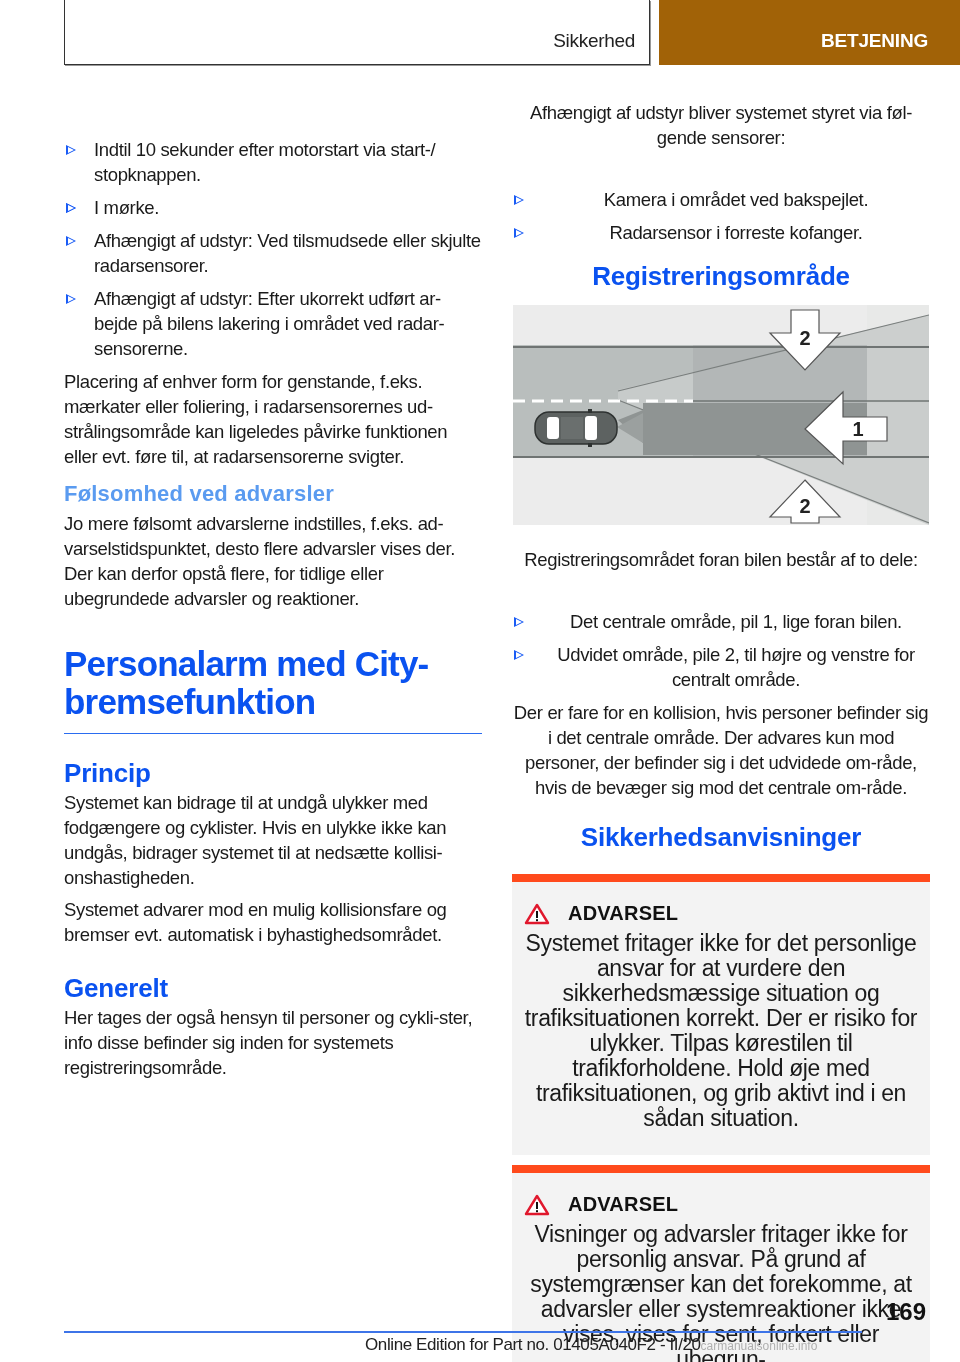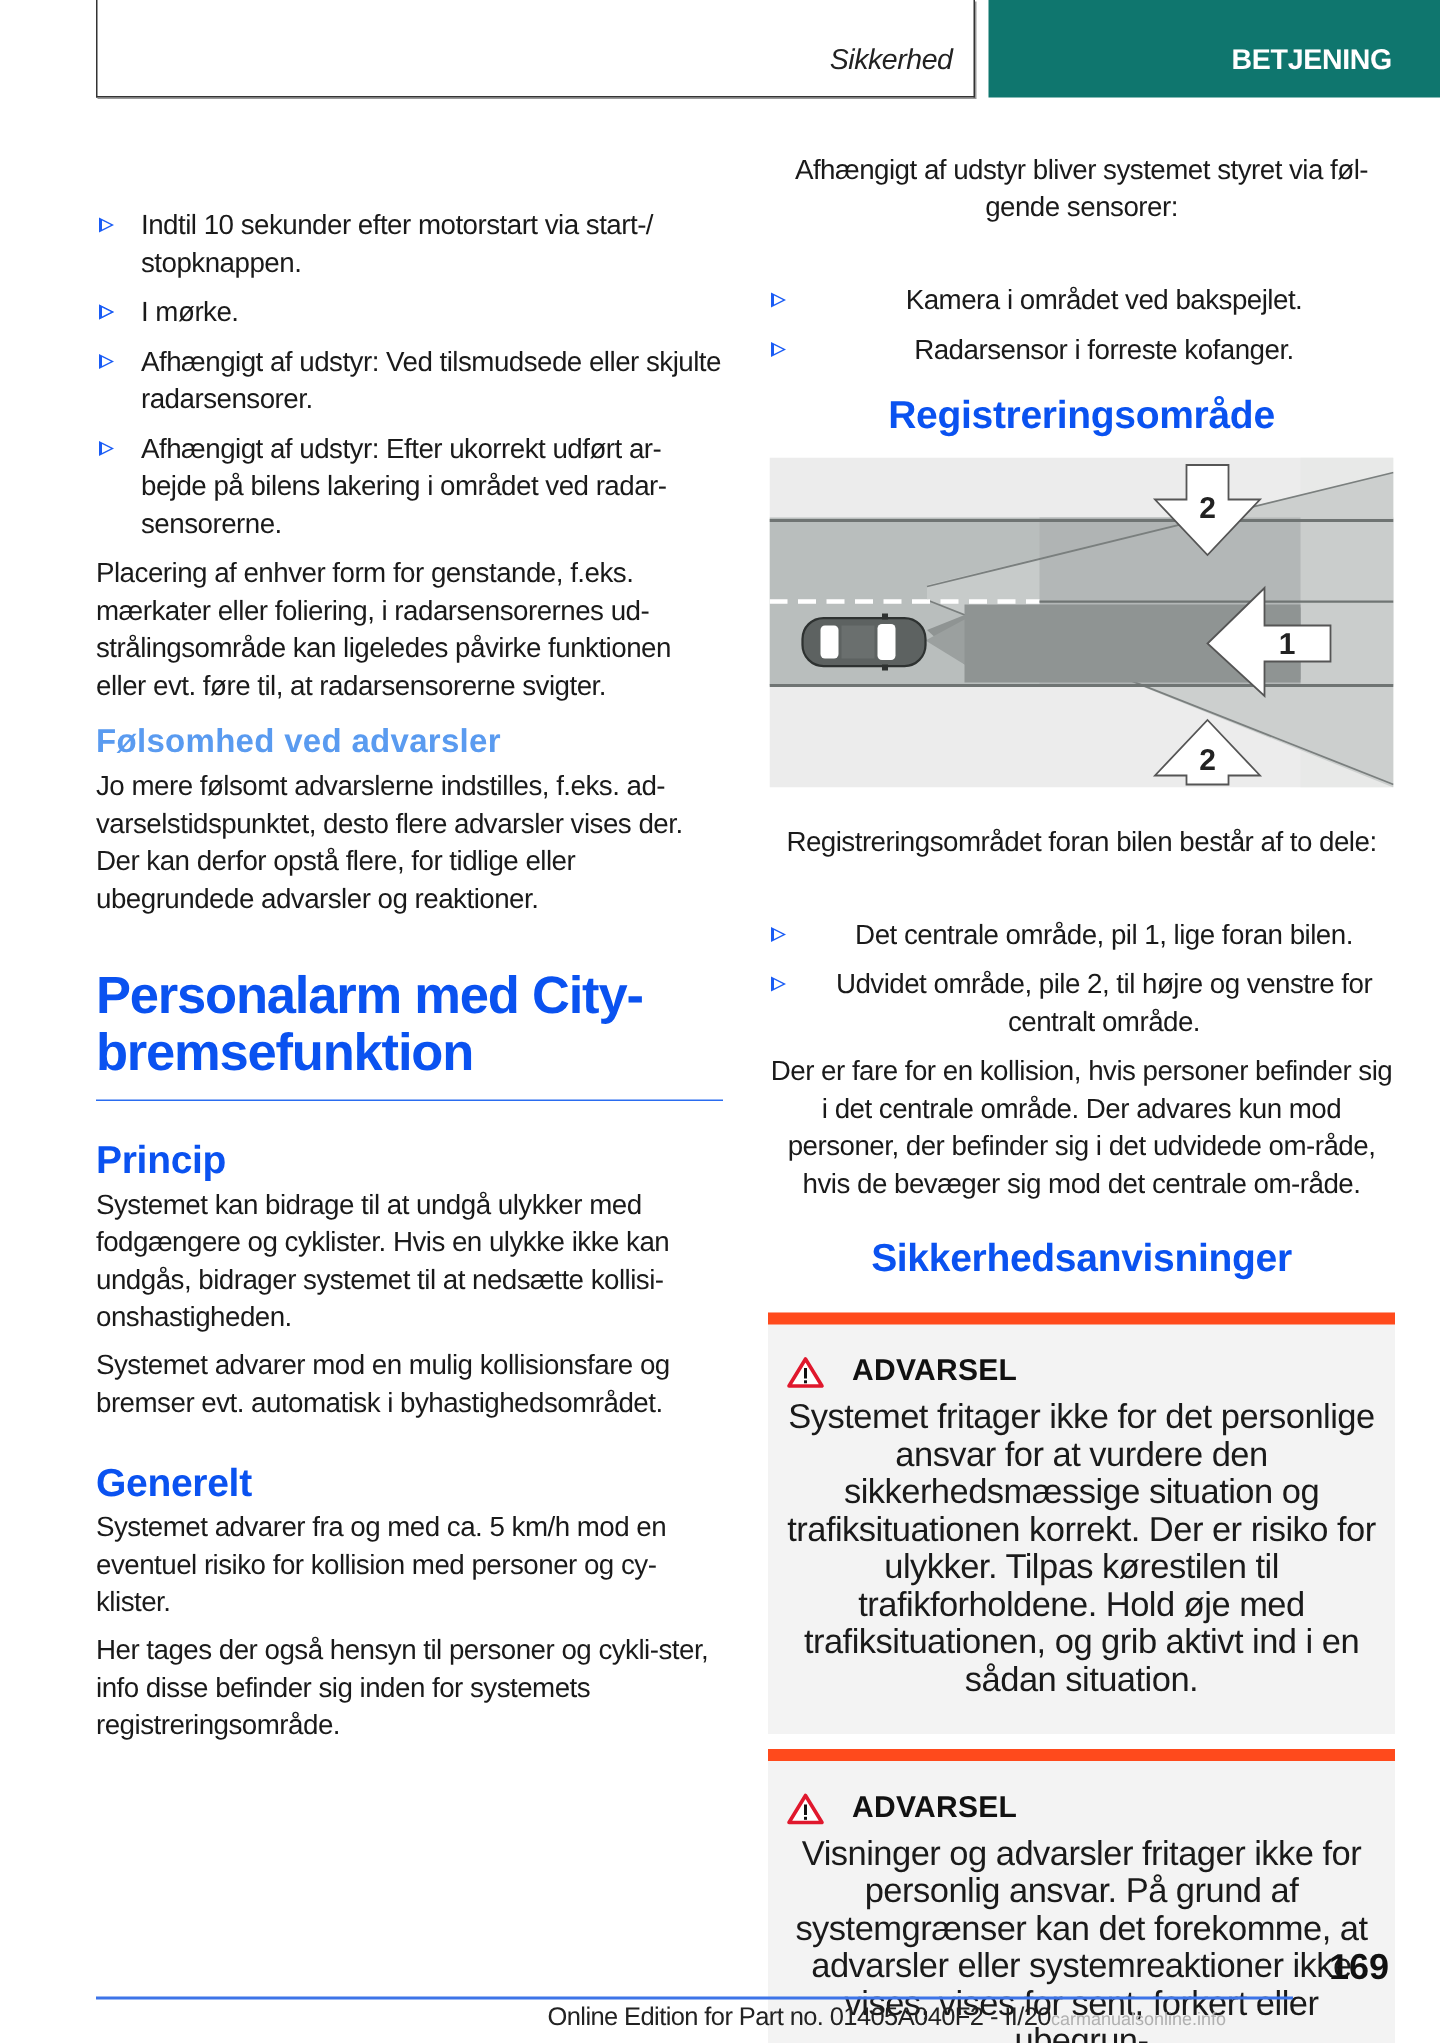--- a/index.html
+++ b/index.html
@@ -8,25 +8,24 @@
 
     
     .hdr-left {
       position: absolute; left: 64px; top: 0; width: 586px; height: 65px;
       border: 1px solid #333; border-top: none; background: #fff;
       box-shadow: 1px 1px 0 #999;
     }
     .hdr-left span {
       position: absolute; right: 14px; top: 30px; font-size: 19px; color: #222;
       letter-spacing: -0.3px;
-      font-style: italic;
     }
     .hdr-right {
       position: absolute; left: 659px; top: 0; width: 301px; height: 65px;
-      background: #0f766e;
+      background: #a16207;
     }
     .hdr-right span {
       position: absolute; right: 32px; top: 30px; font-size: 19px; font-weight: bold;
       color: #fff; letter-spacing: -0.2px;
     }
 
     .col { position: absolute; top: 100px; }
     .col-left { left: 64px; width: 418px; }
     .col-right { left: 512px; width: 418px; text-align: center; }
 
@@ -93,21 +92,20 @@
   <p class="p">Jo mere følsomt advarslerne indstilles, f.eks. ad-varselstidspunktet, desto flere advarsler vises der. Der kan derfor opstå flere, for tidlige eller ubegrundede advarsler og reaktioner.</p>
 
   <h1 class="h1">Personalarm med City-bremsefunktion</h1>
   <hr class="h1-rule">
 
   <h2 class="h2">Princip</h2>
   <p class="p">Systemet kan bidrage til at undgå ulykker med fodgængere og cyklister. Hvis en ulykke ikke kan undgås, bidrager systemet til at nedsætte kollisi-onshastigheden.</p>
   <p class="p">Systemet advarer mod en mulig kollisionsfare og bremser evt. automatisk i byhastighedsområdet.</p>
 
   <h2 class="h2 gap">Generelt</h2>
-  <p class="p">Systemet advarer fra og med ca. 5 km/h mod en eventuel risiko for kollision med personer og cy-klister.</p>
   <p class="p">Her tages der også hensyn til personer og cykli-ster, info disse befinder sig inden for systemets registreringsområde.</p>
 </div>
 
 <div class="col col-right">
   <p class="p">Afhængigt af udstyr bliver systemet styret via føl-gende sensorer:</p>
   <ul class="bul">
     <li><span class="tri"></span><span>Kamera i området ved bakspejlet.</span></li>
     <li><span class="tri"></span><span>Radarsensor i forreste kofanger.</span></li>
   </ul>
 

